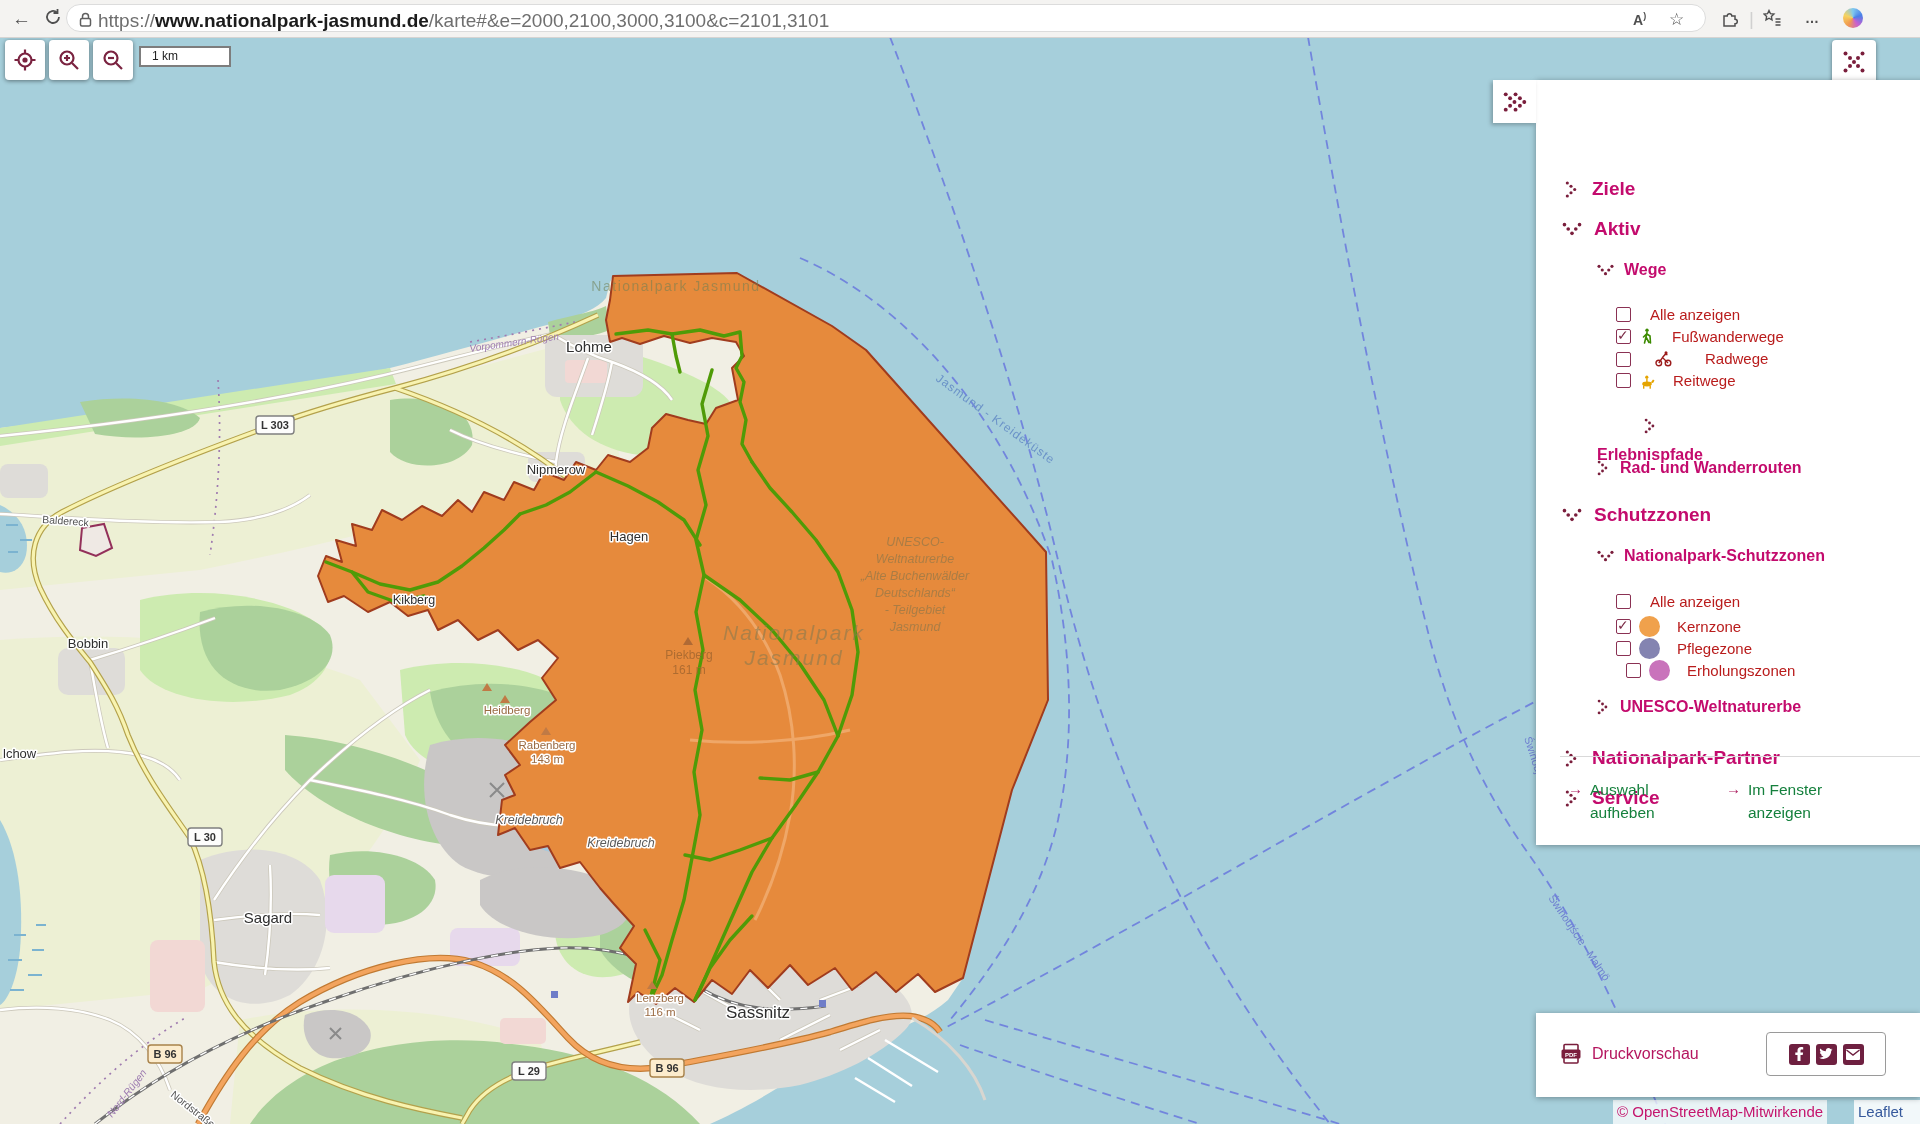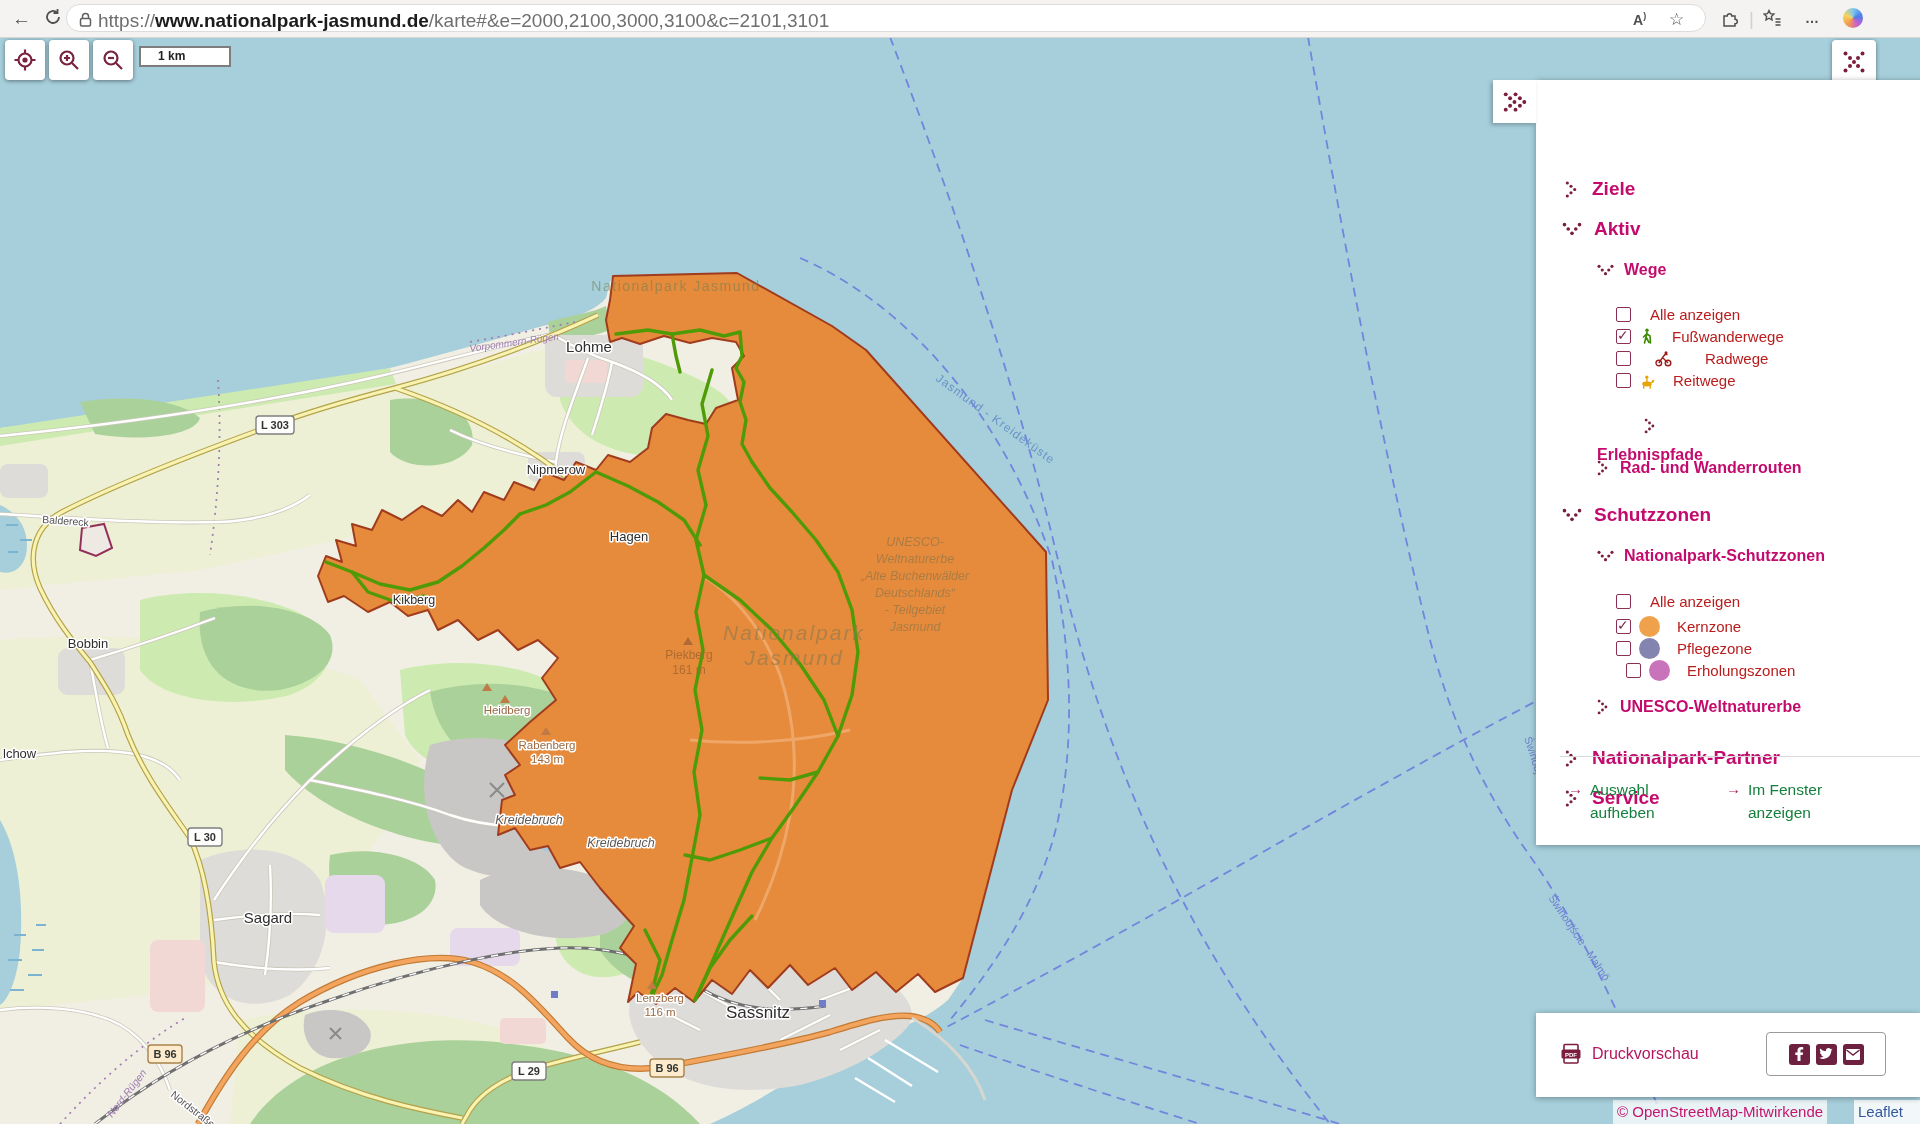--- a/index.html
+++ b/index.html
@@ -13,22 +13,22 @@
   #urltext{position:absolute;left:31px;top:5px;font-size:19px;white-space:nowrap;color:#6f6f6f;}
   #urltext b{color:#1b1b1b;font-weight:600;}
   .pill-ic{position:absolute;top:4px;color:#4f4f4f;font-size:15px;cursor:pointer;}
   #copilot{position:absolute;left:1843px;top:8px;width:20px;height:20px;border-radius:50%;
     background:conic-gradient(#7ec8f0,#4a7fe8,#c95fd0,#f09a50,#f7d35e,#7ec8f0);cursor:pointer;}
   
   #mapwrap{position:absolute;left:0;top:0;width:1920px;height:1124px;}
   .mapbtn{position:absolute;width:40px;height:40px;background:#fff;border-radius:4px;
     box-shadow:0 1px 4px rgba(0,0,0,.45);display:flex;align-items:center;justify-content:center;cursor:pointer;z-index:10;}
   #scalebar{position:absolute;left:139px;top:46px;width:92px;height:21px;background:#fff;
-    border:2px solid #7d7d7d;box-sizing:border-box;font-size:12px;font-weight:bold;color:#222;
-    padding-left:17px;line-height:17px;z-index:10;}
+    border:2px solid #7d7d7d;box-sizing:border-box;font-size:12px;font-weight:normal;color:#222;
+    padding-left:11px;line-height:17px;z-index:10;}
   
   #panel{position:absolute;left:1536px;top:80px;width:434px;height:765px;background:#fff;
     box-shadow:0 1px 6px rgba(0,0,0,.35);z-index:20;}
   #paneltab{position:absolute;left:-43px;top:0;width:43px;height:43px;background:#fff;
     box-shadow:-2px 2px 4px rgba(0,0,0,.25);display:flex;align-items:center;justify-content:center;cursor:pointer;}
   .p-row{position:absolute;display:flex;align-items:center;cursor:pointer;}
   .h1{font-size:19px;font-weight:bold;color:#c30b6d;}
   .h2{font-size:16px;font-weight:bold;color:#c30b6d;}
   .optlab{font-size:15px;color:#b91c1c;margin-left:9px;}
   .chk{width:15px;height:15px;border:1.5px solid #8a3153;border-radius:2px;background:#fff;
@@ -426,21 +426,21 @@
   <div class="p-row" style="left:80px;top:248px;gap:8px;">
     <span class="chk checked"></span>
     <svg width="16" height="17" viewBox="0 0 16 17">
       <g stroke="#3c8a00" stroke-width="1.6" fill="none" stroke-linecap="round">
         <circle cx="8" cy="2.3" r="1.7" fill="#3c8a00" stroke="none"></circle>
         <path d="M8 4.5 L7 9 L5.5 15 M7 9 L10 14.5 M7.5 6 L4.5 9 M8 6 L11 8 L11.5 15"></path>
       </g>
     </svg>
     <span class="optlab">Fußwanderwege</span>
   </div>
-  <div class="p-row" style="left:80px;top:270px;gap:24px;">
+  <div class="p-row" style="left:80px;top:270px;gap:24px;align-items:flex-end;">
     <span class="chk"></span>
     <svg width="17" height="16" viewBox="0 0 17 16">
       <g stroke="#9b1b1b" stroke-width="1.4" fill="none">
         <circle cx="3.8" cy="12" r="2.8"></circle>
           <circle cx="13" cy="12" r="2.8"></circle>
         <path d="M3.8 12 L7.5 6.5 L13 12 M7.5 6.5 L10 3.5 L12.5 3.5"></path>
       </g>
         <circle cx="11" cy="1.8" r="1.5" fill="#9b1b1b"></circle>
     </svg>
     <span class="optlab">Radwege</span>

